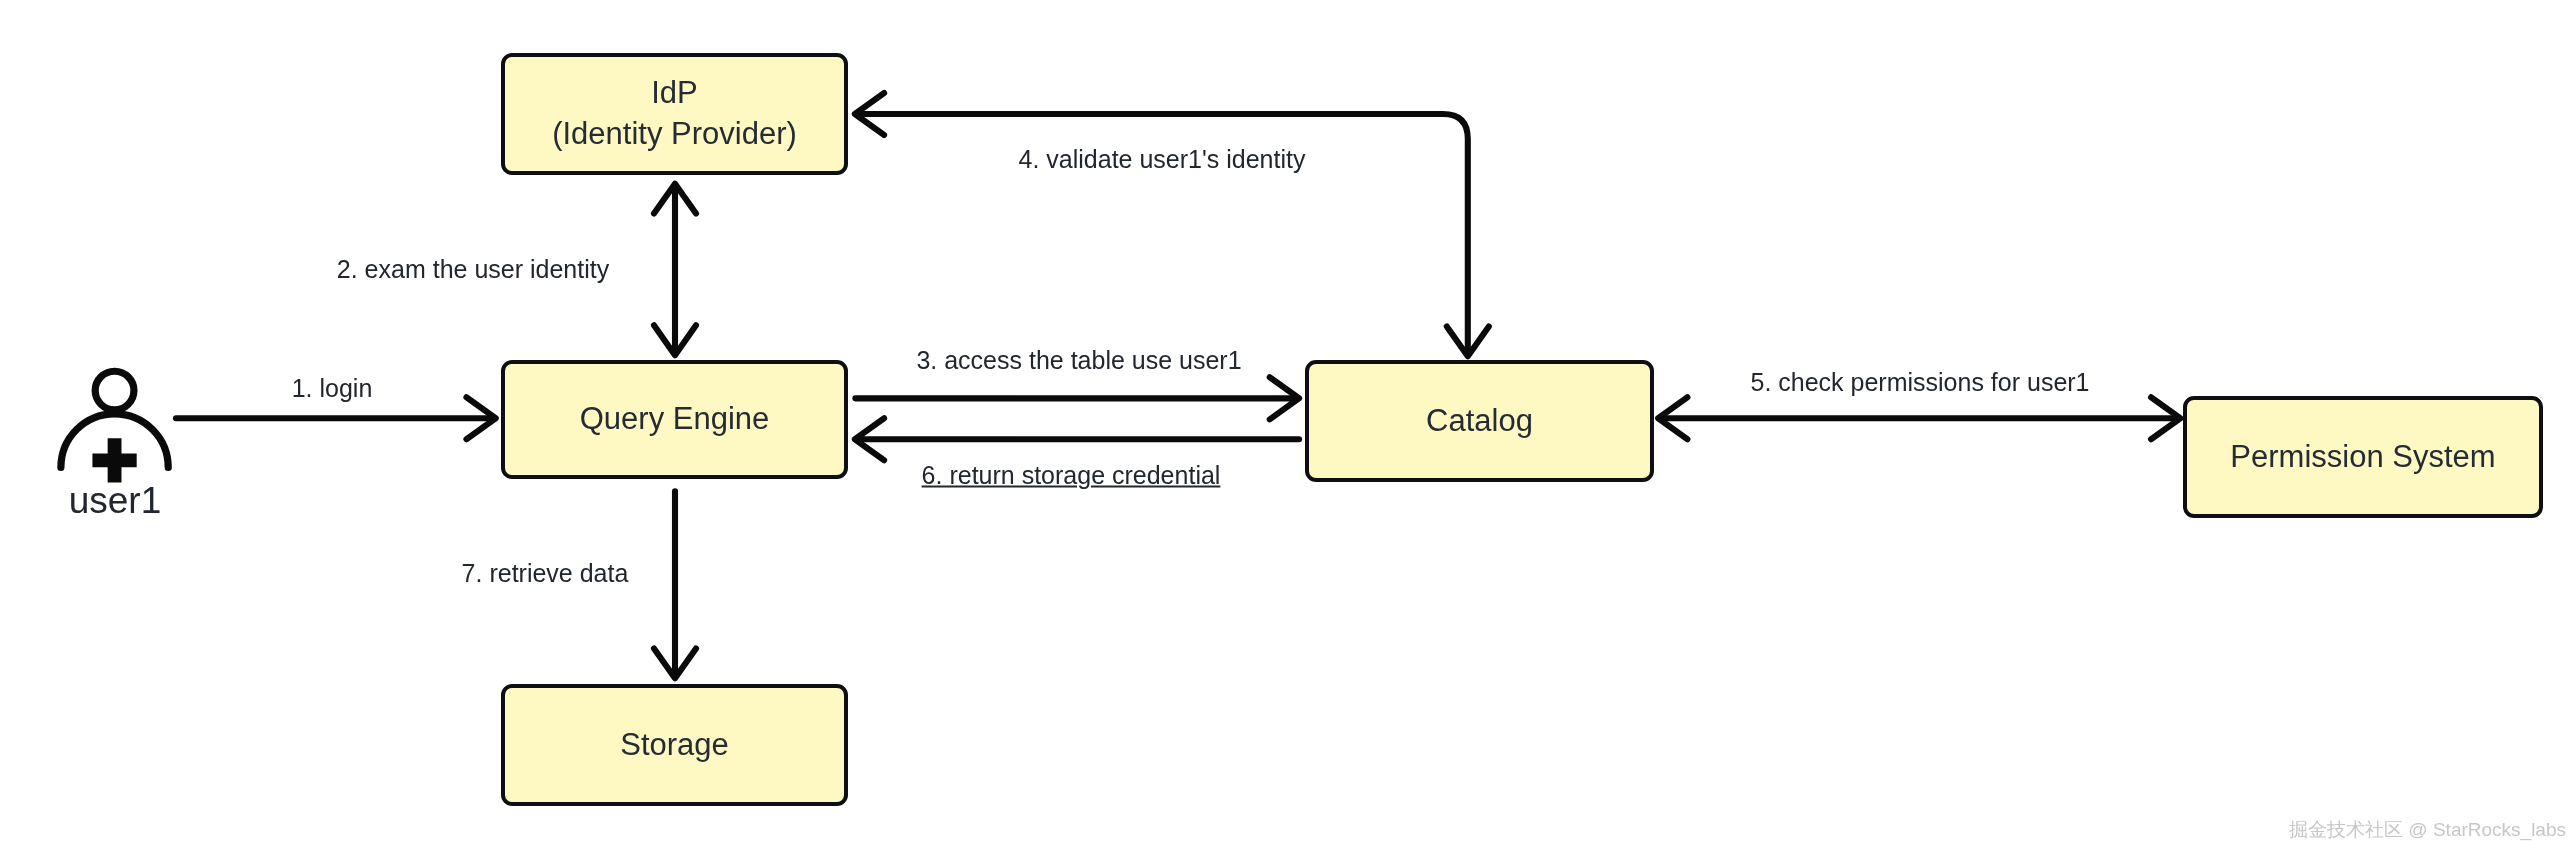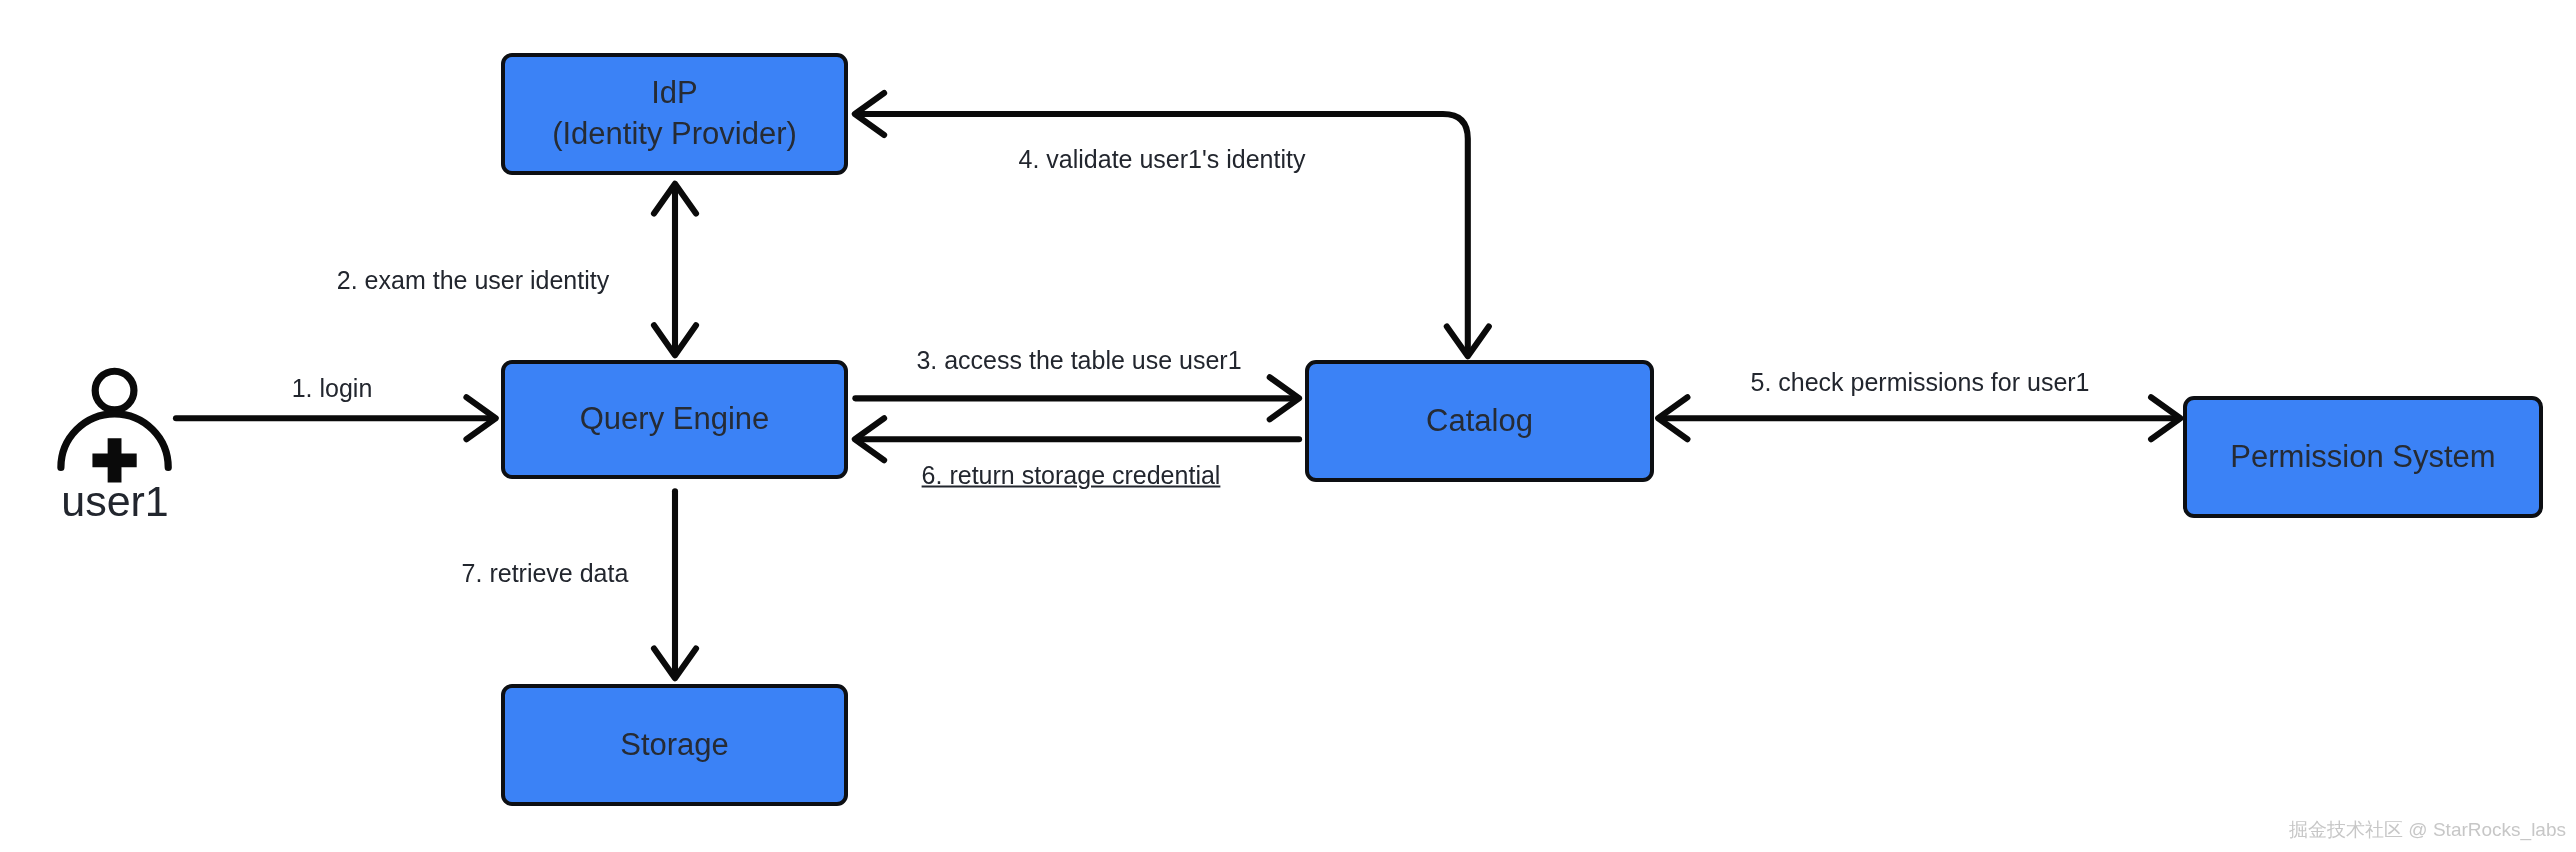--- a/index.html
+++ b/index.html
@@ -17,21 +17,21 @@
   }
   #arrow-layer {
     position: absolute;
     left: 0; top: 0;
     width: 2576px;
     height: 852px;
   }
   .node {
     position: absolute;
     box-sizing: border-box;
-    background: #3b82f6;
+    background: #fef9c3;
     border: 4.4px solid #0d0f13;
     border-radius: 11px;
     display: flex;
     flex-direction: column;
     align-items: center;
     justify-content: center;
     font-size: 31px;
     line-height: 1.32;
     color: #262b34;
     text-align: center;
@@ -40,21 +40,21 @@
   .edge-label {
     position: absolute;
     transform: translate(-50%, -50%);
     font-size: 25px;
     color: #22262e;
     white-space: nowrap;
   }
   .actor-label {
     position: absolute;
     transform: translate(-50%, -50%);
-    font-size: 43px;
+    font-size: 37px;
     color: #22262e;
     white-space: nowrap;
   }
   .watermark {
     position: absolute;
     right: 10px;
     bottom: 8.9px;
     font-size: 19px;
     color: #c7c7c7;
     text-shadow: 0.6px 0.6px 0 #ffffff;
@@ -133,21 +133,21 @@
   </div>
 
   <div class="node" style="left:501px; top:684px; width:347px; height:122px;">
     <span>Storage</span>
   </div>
 
   <div class="actor-label" style="left:115px; top:501px;">user1</div>
 
   <div class="edge-label" style="left:332px; top:388px;">1. login</div>
 
-  <div class="edge-label" style="left:473px; top:280px;">2. exam the user identity</div>
+  <div class="edge-label" style="left:473px; top:269px;">2. exam the user identity</div>
 
   <div class="edge-label" style="left:1079px; top:360px;">3. access the table use user1</div>
 
   <div class="edge-label" style="left:1162px; top:159px;">4. validate user1's identity</div>
 
   <div class="edge-label" style="left:1920px; top:382px;">5. check permissions for user1</div>
 
   <div class="edge-label" style="left:1071px; top:475px;text-decoration:underline;">6. return storage credential</div>
 
   <div class="edge-label" style="left:545px; top:573px;">7. retrieve data</div>

